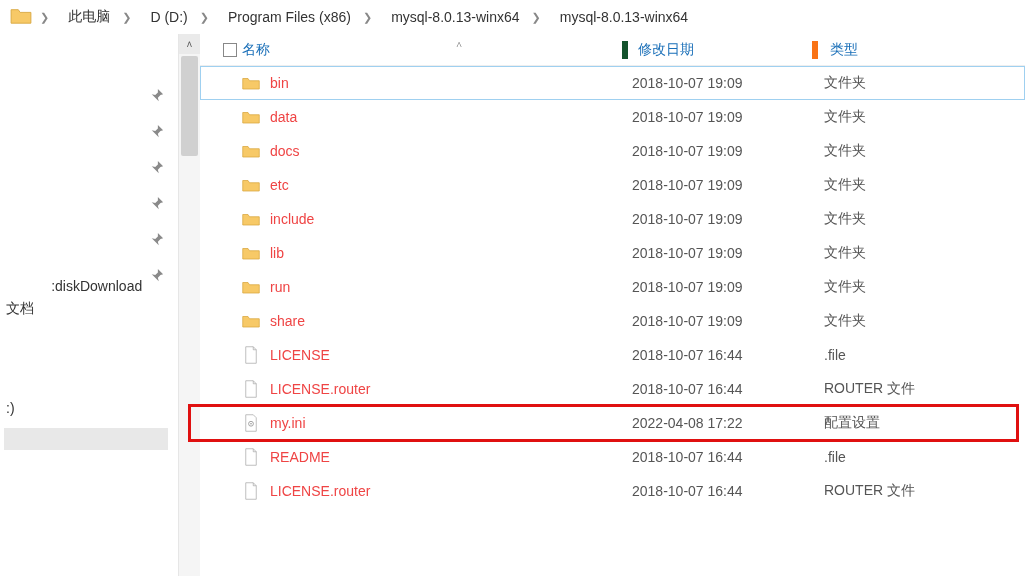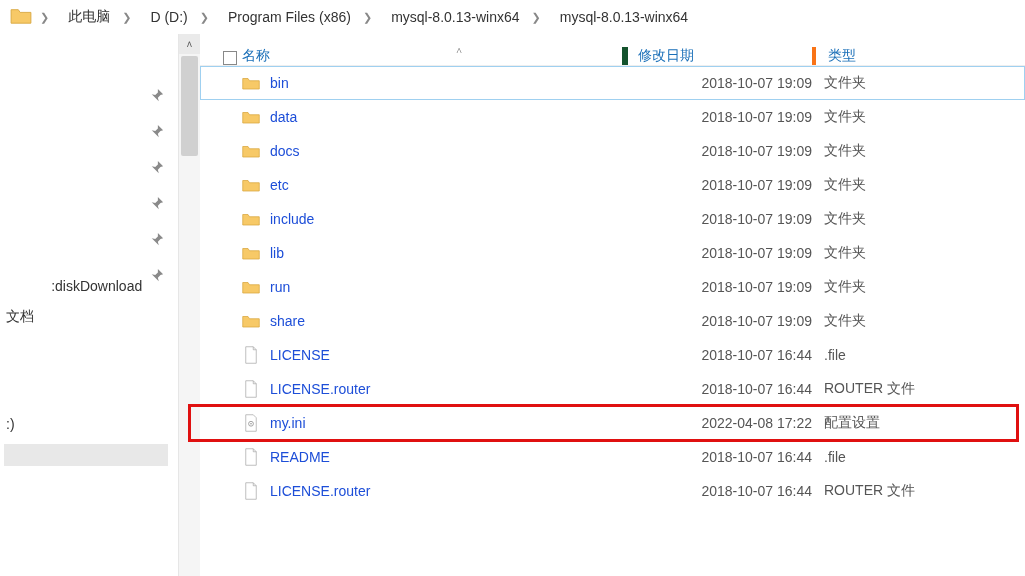--- a/index.html
+++ b/index.html
@@ -82,51 +82,50 @@
     height: 36px;
     color: #777;
   }
   .pin-row span.label {
     color: #333;
     margin-top: 20px;
   }
   .pin-icon svg { width: 14px; height: 14px; }
   .side-label {
     padding: 6px 2px;
-    margin-top: 8px;
   }
 
   
   .files {
     flex: 1;
     position: relative;
   }
   .header-row {
     display: flex;
-    align-items: flex-end;
+    align-items: center;
     height: 32px;
     border-bottom: 1px solid #eee;
     padding-left: 18px;
     color: #1a6fb8;
     font-family: Liberation Serif, serif;
   }
   .header-row .chk {
     width: 24px;
     display: flex;
     align-items: center;
     justify-content: center;
   }
   .chk-box {
     width: 14px; height: 14px;
     border: 1px solid #888;
     background: #fff;
   }
   .col-name   { flex: 0 0 380px; position: relative; }
   .col-date   { flex: 0 0 190px; border-left: 6px solid #14532d; padding-left: 10px; }
-  .col-type   { flex: 0 0 160px; border-left: 4px solid #f97316; padding-left: 12px; }
+  .col-type   { flex: 0 0 160px; border-left: 6px solid #f97316; padding-left: 12px; }
   .sort-caret {
     position: absolute;
     right: 160px;
     top: -2px;
     font-size: 10px;
     color: #555;
   }
 
   .row {
     display: flex;
@@ -138,22 +137,22 @@
   .row.selected {
     outline: 1px solid #9fd0f0;
     outline-offset: -1px;
   }
   .row .icon {
     width: 28px;
     display: flex;
     align-items: center;
   }
   .row .icon svg { width: 18px; height: 18px; }
-  .row .c-name  { flex: 0 0 352px; color: #1d4ed8; }
-  .row .c-date  { flex: 0 0 190px; padding-left: 10px; text-align: right; }
+  .row .c-name  { flex: 0 0 352px; color: #ef4444; }
+  .row .c-date  { flex: 0 0 190px; padding-left: 10px; }
   .row .c-type  { flex: 0 0 160px; padding-left: 12px; }
 
   .highlight-box {
     position: absolute;
     border: 3px solid #e01010;
     pointer-events: none;
   }
 </style>
 </head>
 <body>

